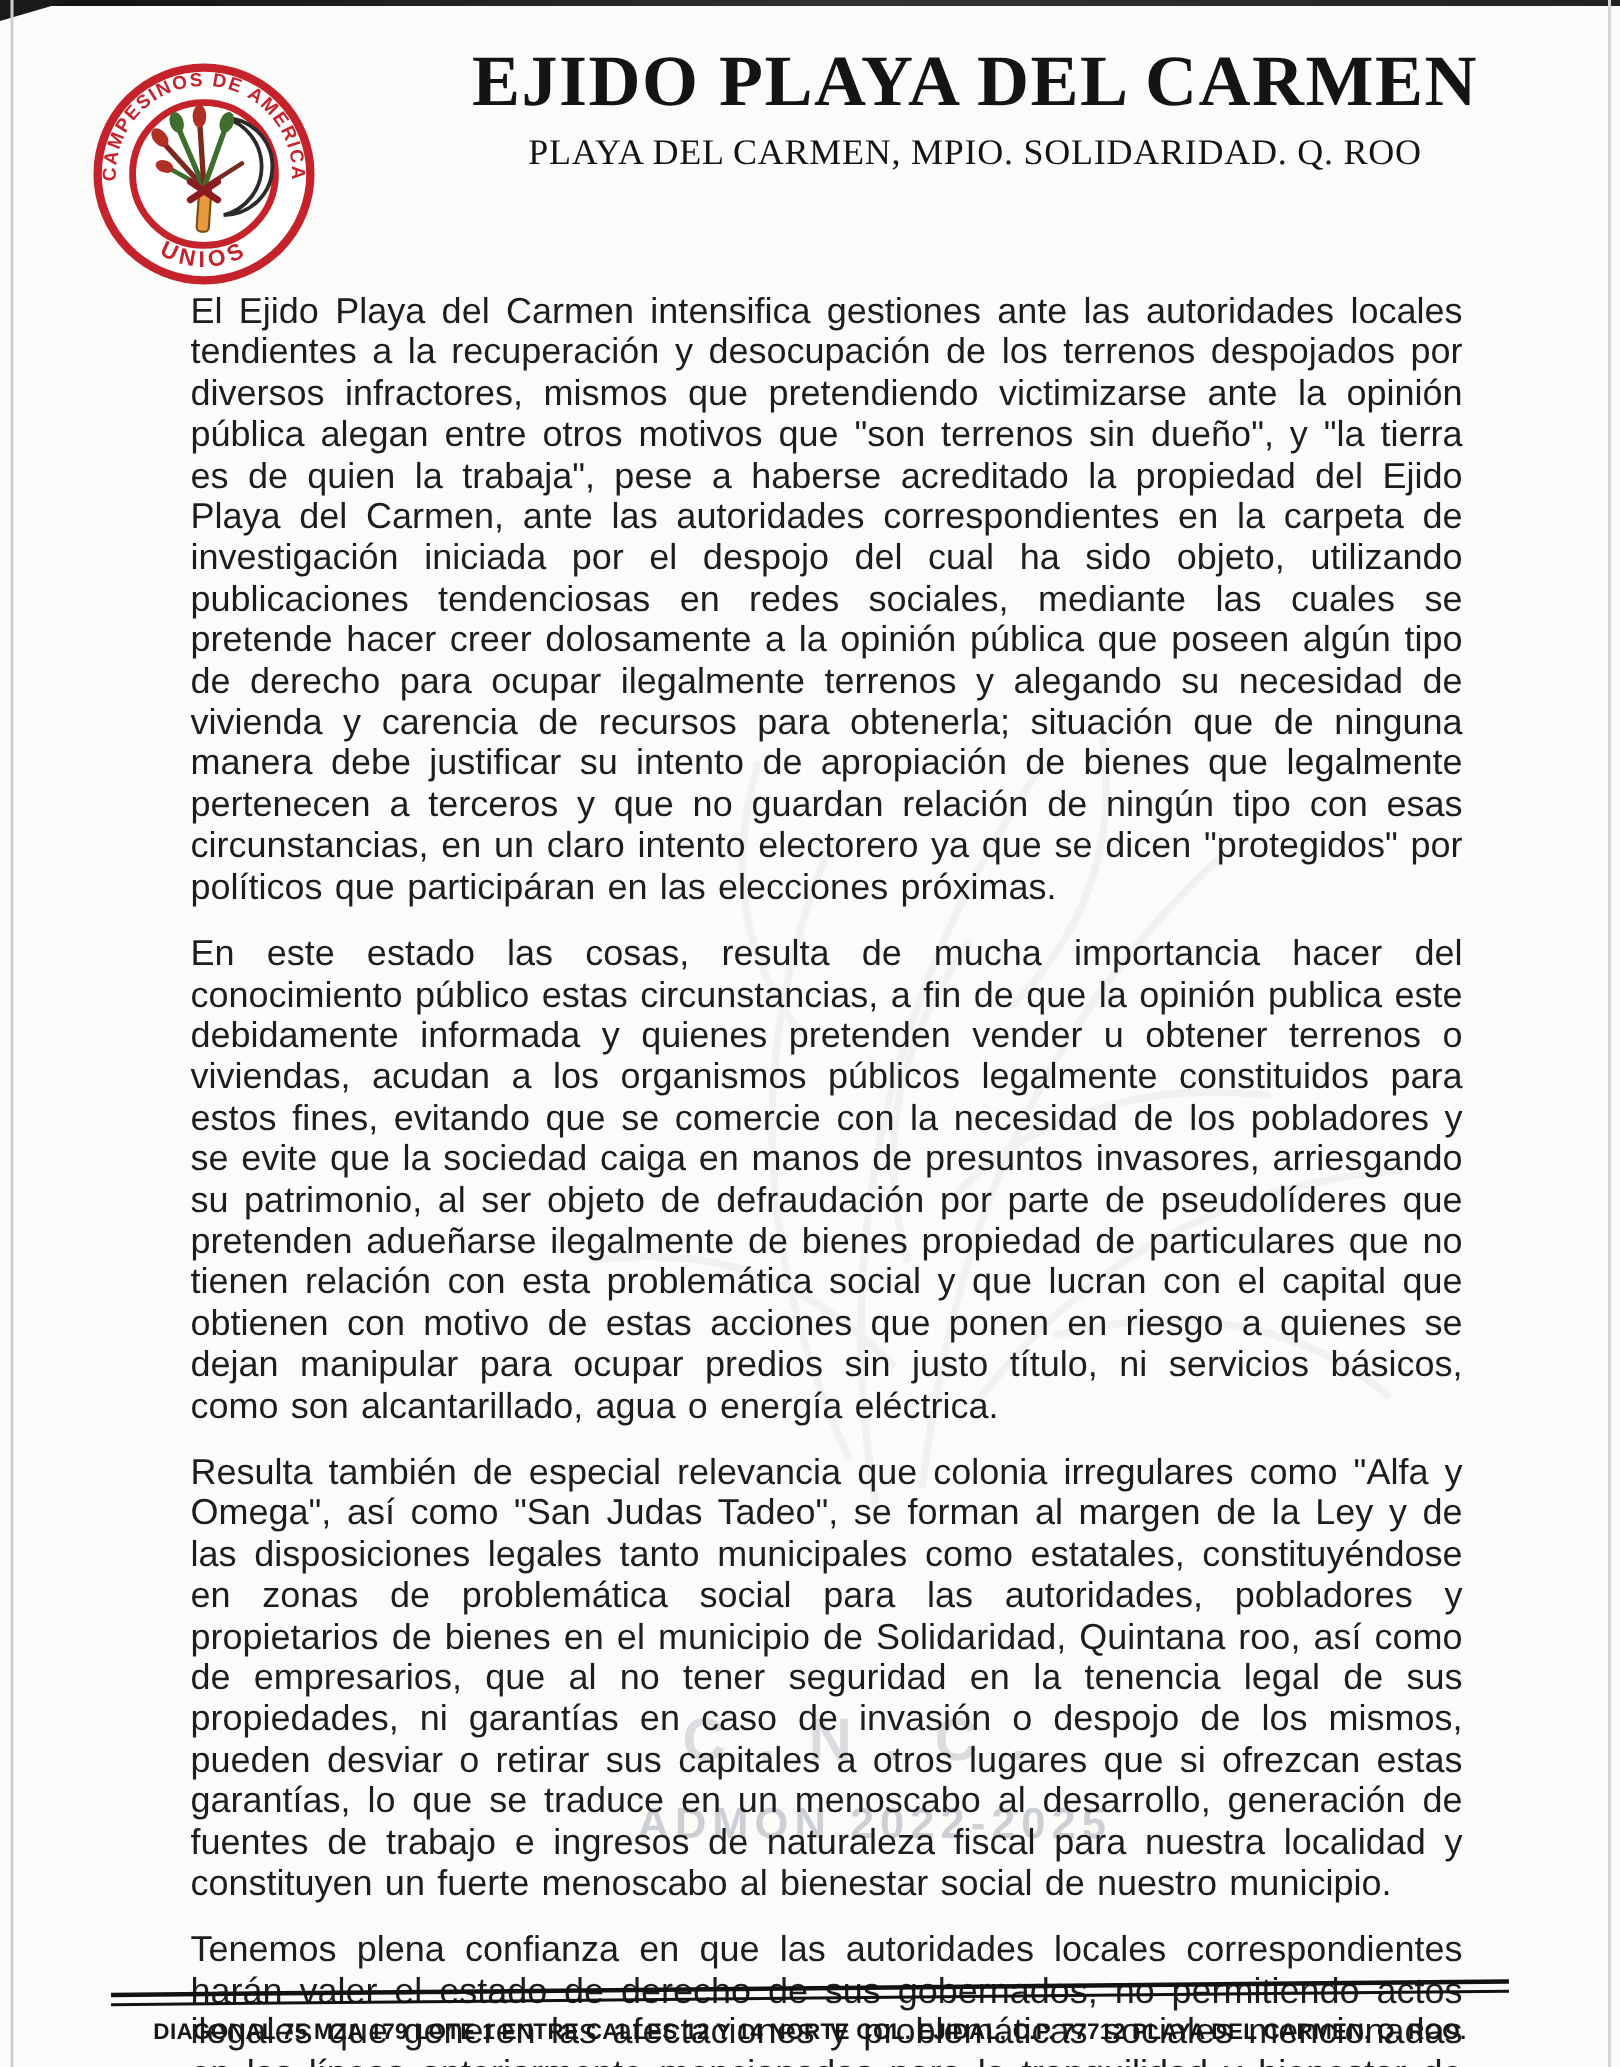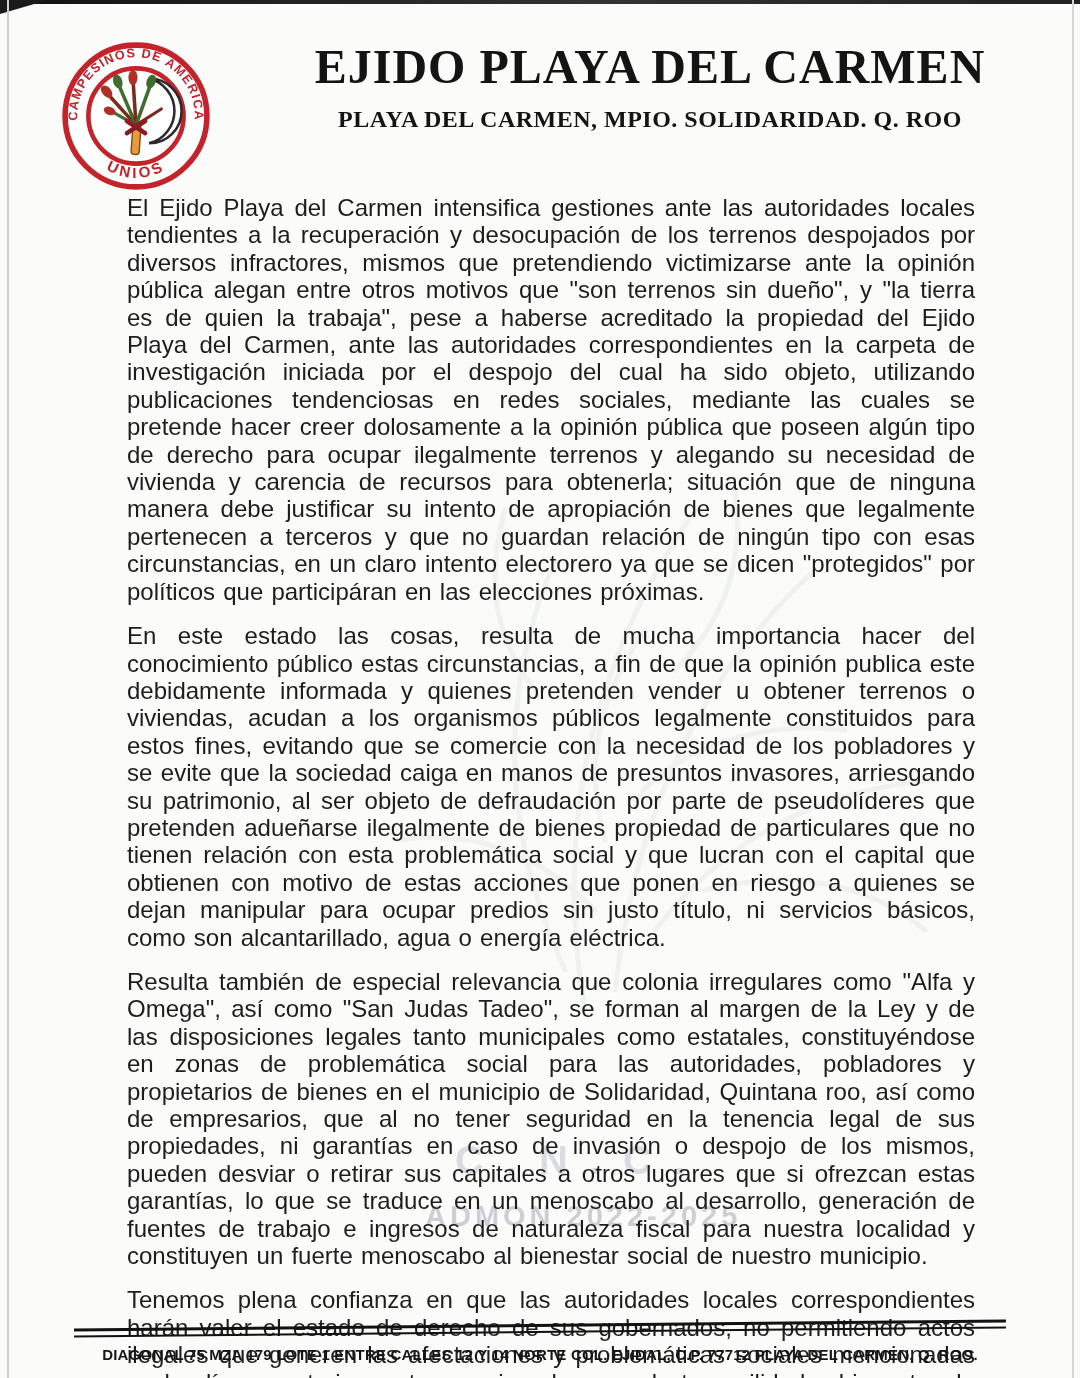--- a/index.html
+++ b/index.html
@@ -37,27 +37,27 @@
     width: 152px; height: 156px; z-index: 3;
   }
   .header-text {
     position: absolute; left: 280px; top: 28px; width: 740px;
     text-align: center; z-index: 3;
     font-family: "Liberation Serif", serif;
     color: #141414;
   }
   .doc-title {
     font-size: 48px; font-weight: bold; letter-spacing: 1px;
-    line-height: 54px; margin: 12px; text-align: center;
+    line-height: 54px; margin: 0; text-align: center;
   }
   .doc-registry {
     font-size: 21px; font-weight: bold; margin-top: 6px; letter-spacing: 0.5px;
   }
   .doc-location {
-    font-size: 24px; font-weight: bold; margin-top: 7px; letter-spacing: 0.5px;
+    font-size: 24px; font-weight: normal; margin-top: 7px; letter-spacing: 0.5px;
   }
   
   .body-text {
     position: absolute; left: 127px; top: 194px; width: 848px; z-index: 2;
     font-size: 24px; line-height: 27.4px;
     text-align: justify; word-spacing: 1.5px;
   }
   .body-text p { margin: 0 0 17px 0; }
   
   .watermark-emblem {

